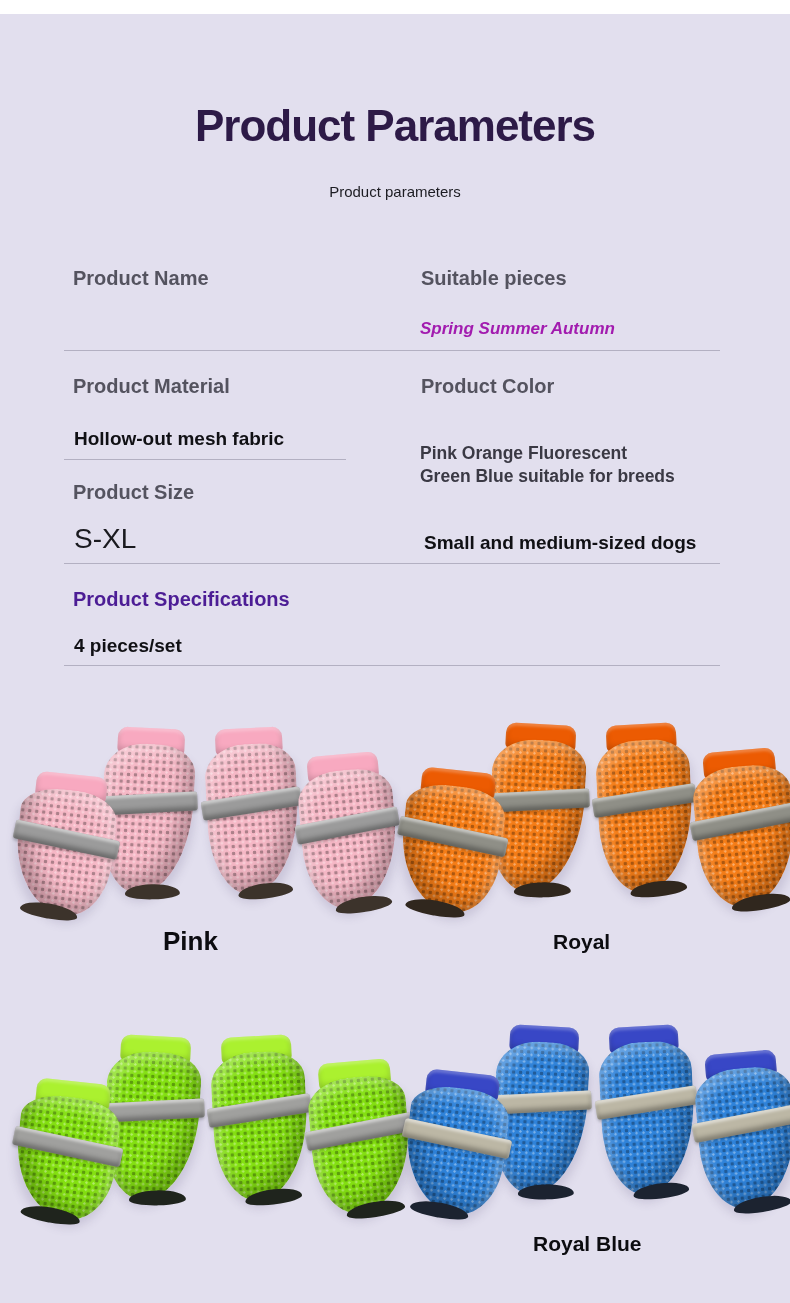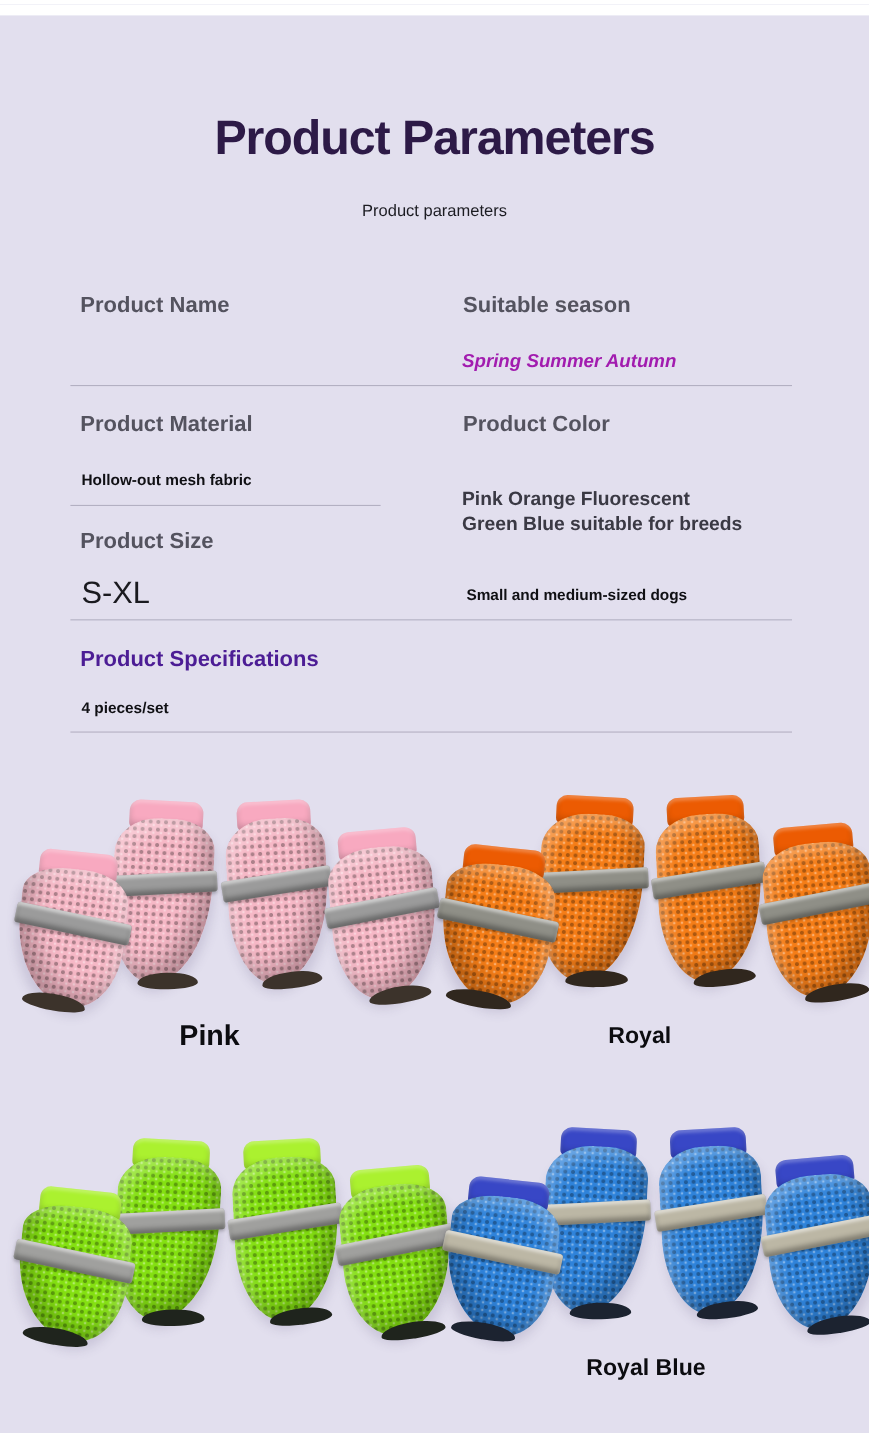--- a/index.html
+++ b/index.html
@@ -21,21 +21,21 @@
     text-align:center; font-size:15px; color:#1c1c22;
   }
 
   .col-header {
     position:absolute; font-size:20px; font-weight:bold; color:#54535f; letter-spacing:0px;
   }
   .body-sm {
     position:absolute; font-size:12px; font-weight:bold; color:#101014;
     letter-spacing:0.4px; line-height:1.6; white-space:pre-line;
   }
-  .body-md { position:absolute; font-size:14px; font-weight:bold; color:#101014; }
+  .body-md { position:absolute; font-size:19px; font-weight:bold; color:#101014; }
   .body-md2 { position:absolute; font-size:17px; font-weight:bold; color:#a21caf;font-style:italic; }
   .body-lg {
     position:absolute; font-size:17.5px; font-weight:bold; color:#3a3944;
     line-height:1.32; white-space:pre-line;
   }
   .size-value { position:absolute; font-size:28px; font-weight:400; color:#1a1a1f; }
   .spec-header { position:absolute; font-size:20px; font-weight:bold; color:#4c1d95; }
   .divider { position:absolute; height:1px; background:#b3b0c2; }
 
   
@@ -84,21 +84,21 @@
 </head>
 <body>
 
 <div class="page">
   <div class="top-band"></div>
 
   <div class="page-title">Product Parameters</div>
   <div class="page-subtitle">Product parameters</div>
 
   <div class="col-header" style="left:73px; top:263px;">Product Name</div>
-  <div class="col-header" style="left:421px; top:263px;">Suitable season</div>
+  <div class="col-header" style="left:421px; top:263px;">Suitable pieces</div>
   <div class="body-md2" style="left:420px; top:315px;">Spring Summer Autumn</div>
   <div class="divider" style="left:64px; top:346px; width:656px;"></div>
 
   <div class="col-header" style="left:73px; top:371px;">Product Material</div>
   <div class="col-header" style="left:421px; top:371px;">Product Color</div>
   <div class="body-md" style="left:74px; top:424px;">Hollow-out mesh fabric</div>
   <div class="divider" style="left:64px; top:455px; width:282px;"></div>
   <div class="body-lg" style="left:420px; top:438px; width:310px;">Pink Orange Fluorescent
 Green Blue suitable for breeds</div>
 

